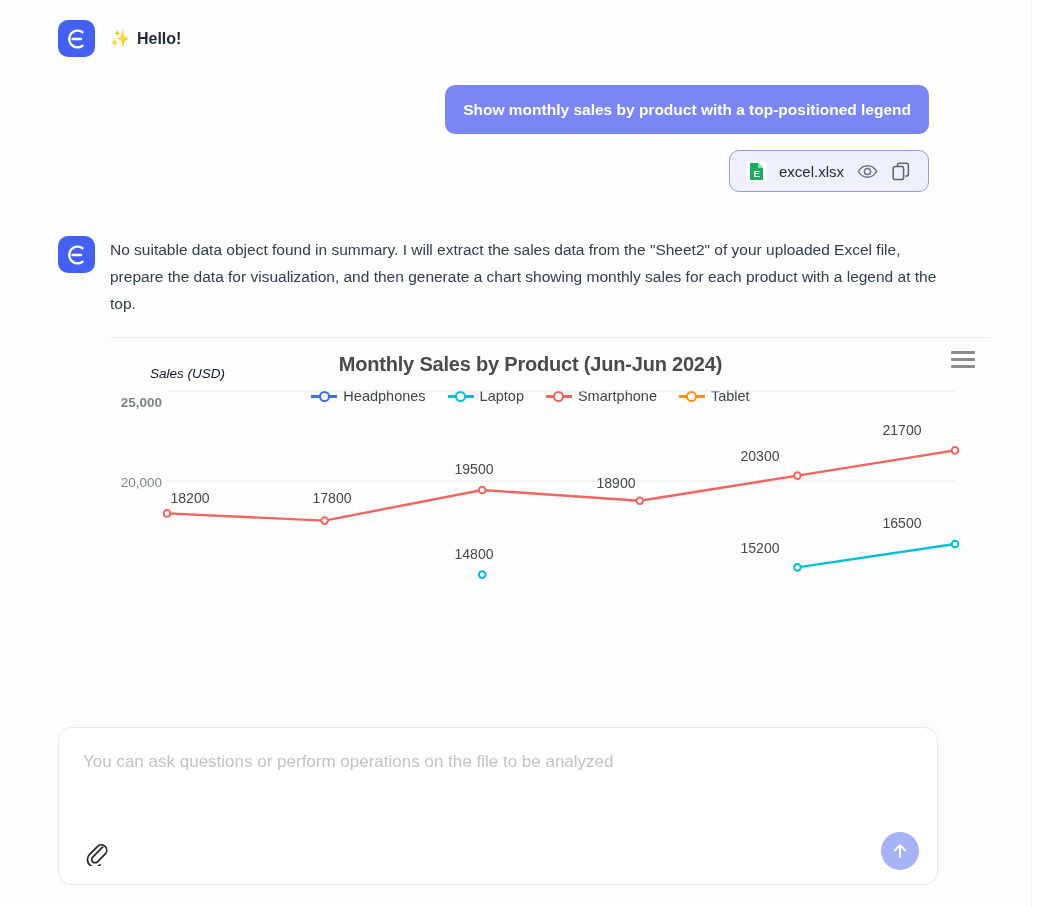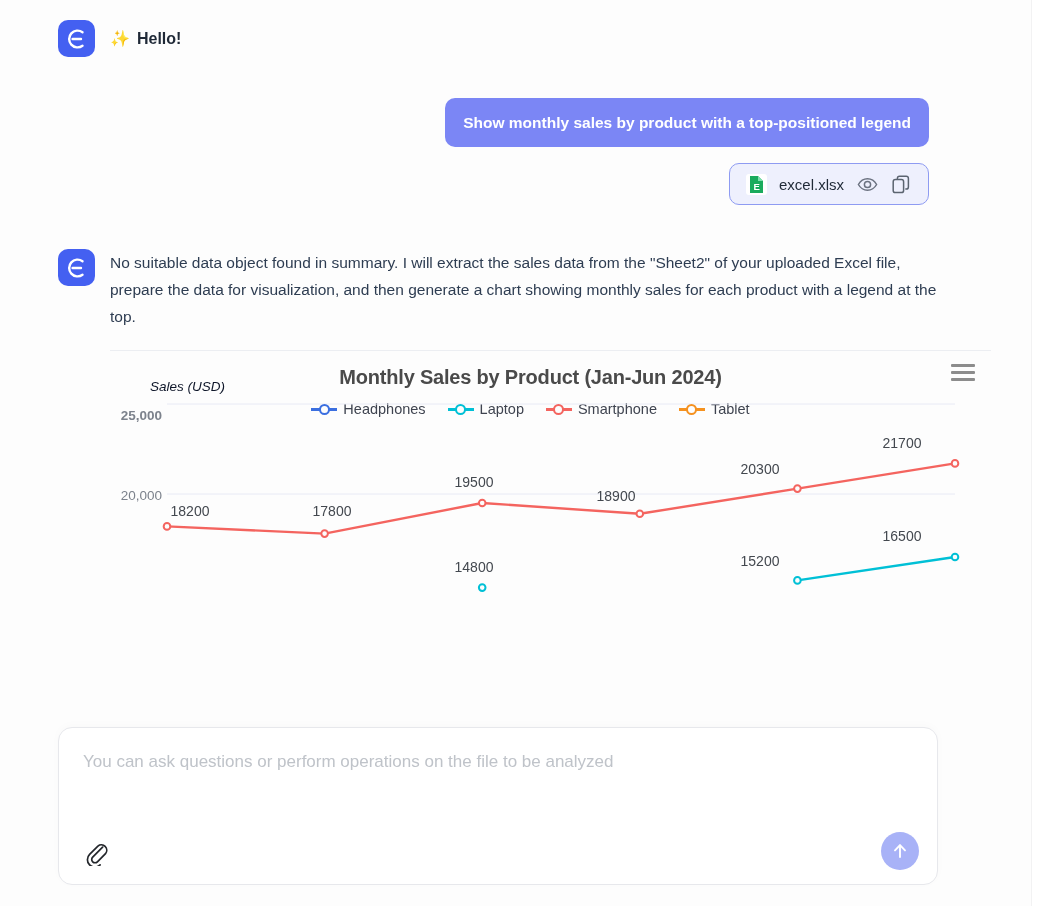--- a/index.html
+++ b/index.html
@@ -74,21 +74,20 @@
   }
   .user-bubble {
     background: #7b86f5;
     color: #ffffff;
     font-size: 15.5px;
     font-weight: bold;
     padding: 14px 18px;
     border-radius: 10px;
     max-width: 640px;
     line-height: 21px;
-    margin-top: 13px;
   }
 
   
   .file-row {
     display: flex; justify-content: flex-end;
     padding: 0 102px 0 58px;
   }
   .file-chip {
     display: flex; align-items: center;
     gap: 12px;
@@ -303,21 +302,21 @@
     <div class="chart-wrap">
 
       <div class="chart-menu">
         <span></span>
           <span></span>
           <span></span>
       </div>
 
       <div class="axis-title">Sales (USD)</div>
 
-      <div class="chart-title">Monthly Sales by Product (Jan-Jun 2024)</div>
+      <div class="chart-title">Monthly Sales by Product (Jun-Jun 2024)</div>
 
       <div class="legend">
         <div class="legend-item">
           <span class="legend-key" style="color:#3b6fe0">
             <span class="bar" style="background:#3b6fe0"></span>
               <span class="dot"></span>
           </span>
           <span class="legend-label">Headphones</span>
         </div>
         <div class="legend-item">

